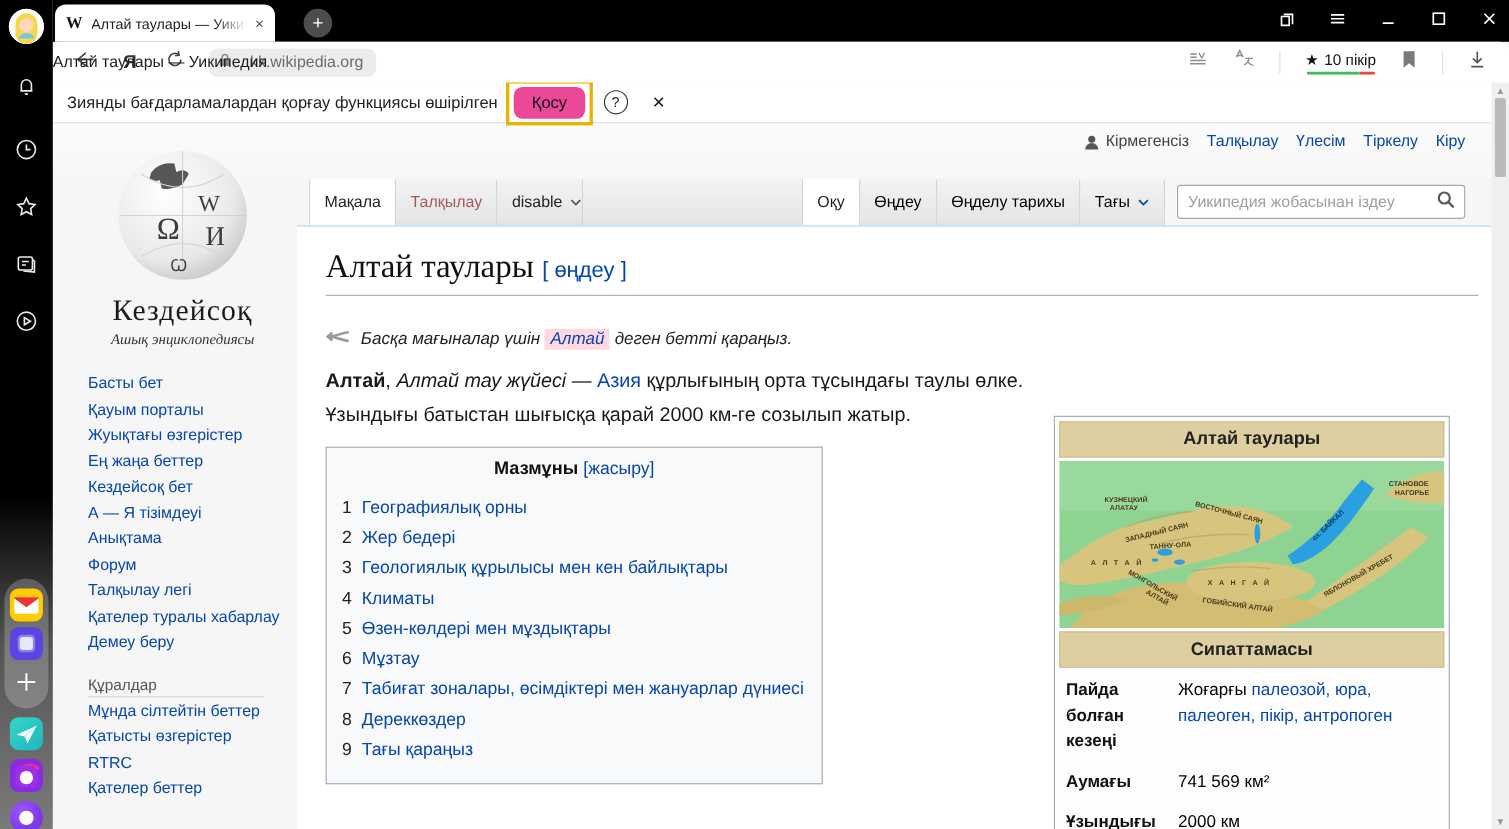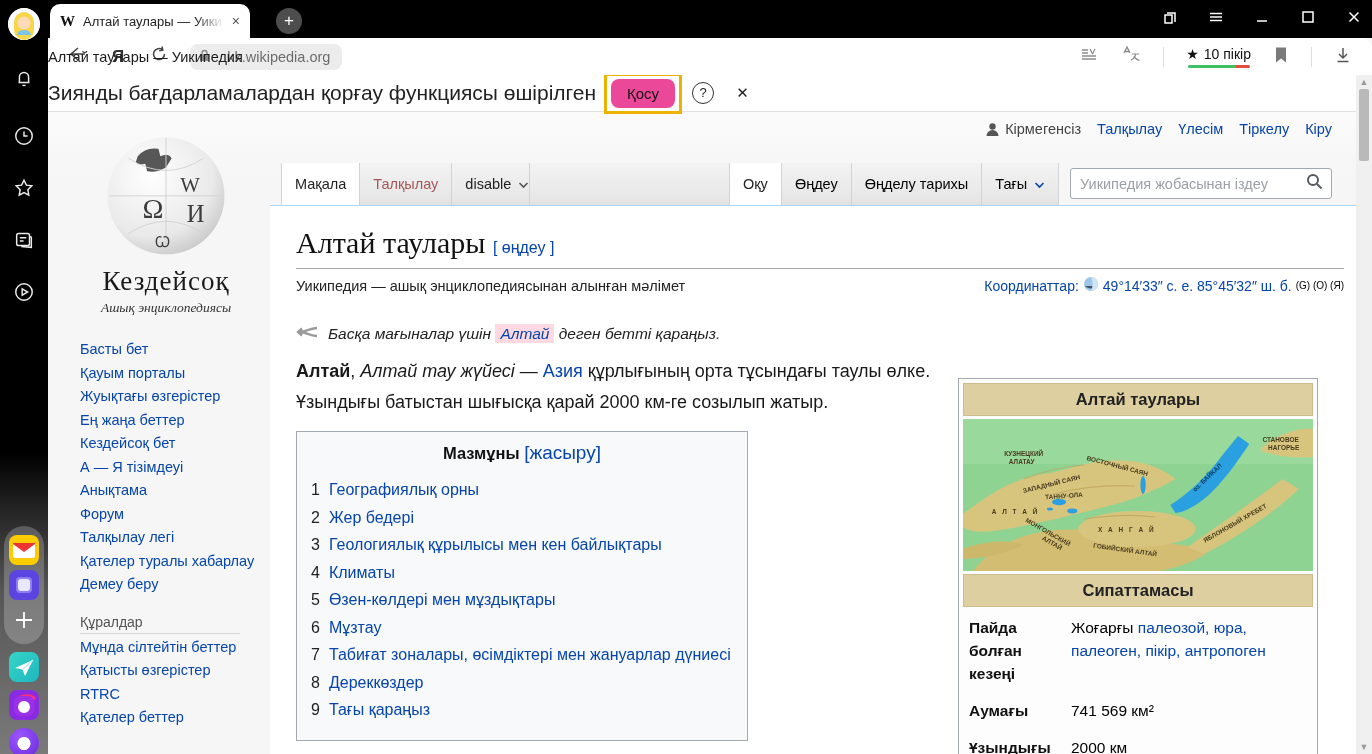--- a/index.html
+++ b/index.html
@@ -42,21 +42,21 @@
   #abar-right { margin-left:auto; display:flex; align-items:center; gap:22px; padding-right:20px; }
   #abar-right .sep { width:1px; height:20px; background:#ddd; }
   .gicon svg { width:20px; height:20px; stroke:#8c8c8c; fill:none; stroke-width:1.4; }
   #rating { display:flex; flex-direction:column; align-items:center; gap:3px; }
   #rating .r { font-size:14px; color:#111; display:flex; gap:5px; align-items:center; }
   #rating .bar { width:62px; height:3px; border-radius:2px; overflow:hidden; display:flex; }
   #rating .bar i { display:block; height:3px; }
 
   #notifybar { position:absolute; left:48px; top:75px; right:16px; height:37px; background:#fff;
     border-bottom:1px solid #e0e0e0; display:flex; align-items:center; z-index:19; }
-  #notifybar .msg { margin-left:0; font-size:21px; color:#222; }
+  #notifybar .msg { margin-left:13px; font-size:15px; color:#222; }
   #hl { border:3px solid #edb200; padding:3px 4px; margin-left:8px; }
   #enable-btn { background:#ec4899; border:none; border-radius:8px; font-size:15px; color:#111;
     padding:6px 16px; font-family:inherit; }
   #help-btn { width:22px; height:22px; border-radius:50%; border:1.6px solid #333; font-size:13px;
     color:#222; text-align:center; line-height:19px; margin-left:10px; }
   #notify-close { margin-left:22px; color:#222; font-size:15px; }
 
   
   #scrollbar { position:absolute; right:0; top:75px; width:16px; bottom:0; background:#f0f0f0; z-index:25; }
   #scrollbar .arr { width:16px; height:14px; color:#9a9a9a; font-size:9px; text-align:center; line-height:14px; }
@@ -98,35 +98,35 @@
     border:1px solid #a2a9b1; border-radius:3px; display:flex; align-items:center; }
   #searchbox input { border:none; outline:none; flex:1; font-size:14.5px; padding:0 6px 0 9px;
     font-family:inherit; color:#222; background:transparent; }
   #searchbox input::placeholder { color:#9aa0a6; }
   #searchbox .mag svg { width:17px; height:17px; stroke:#54595d; fill:none; stroke-width:2; margin-right:8px; }
 
   #content { position:absolute; left:222px; top:93px; right:0; bottom:0; background:#fff;
     border-top:1px solid #a7d7f9; }
   #heading { margin:20px 12px 0 26px; font-family:"Liberation Serif", serif; font-size:30px; color:#111;
     border-bottom:1px solid #a9a9a9; padding-bottom:8px; font-weight:normal; }
-  #heading .edit { font-size:16px; font-family:"Liberation Sans", sans-serif; }
+  #heading .edit { font-size:20px; font-family:"Liberation Sans", sans-serif; }
   #subrow { display:flex; justify-content:space-between; margin:7px 12px 0 26px; align-items:center; }
   #sitesub { font-size:14.5px; color:#222; }
   #coords { font-size:14px; display:flex; align-items:center; gap:4px; }
   #coords sup { font-size:10px; }
   #coords .globe2 svg { width:16px; height:16px; }
   #hatnote { margin:30px 0 0 26px; font-style:italic; font-size:15.5px; color:#222;
     display:flex; align-items:center; gap:10px; }
   #hatnote .hl-pink { background:#ffd9e1; padding:1px 5px; }
   #hatnote .hicon svg { width:22px; height:14px; stroke:#9a9a9a; fill:none; stroke-width:2.4; }
   #para { margin:13px 24px 0 26px; max-width:652px; font-size:18px; line-height:31px; color:#191919; }
   #toc { margin:13px 0 0 26px; width:452px; border:1px solid #a2a9b1; background:#f8f9fa; padding:10px 0 16px; }
   #toc .toctitle { text-align:center; font-size:16.5px; }
   #toc .toctitle b { color:#111; }
-  #toc .hide { font-size:19px;text-align:right; }
+  #toc .hide { font-size:16px;text-align:right; }
   #toc ul { list-style:none; margin:12px 0 0 14px; }
   #toc li { font-size:16px; line-height:27.5px; }
   #toc li .n { color:#222; margin-right:9px; }
 
   #infobox { position:absolute; top:172px; right:38px; width:360px; background:#fdfdfd;
     border:1px solid #a2a9b1; padding:4px; font-size:15.5px; }
   .ib-band { background:#ddcfa0; text-align:center; font-weight:bold; font-size:16.5px; color:#222;
     padding:6px 0; border:1px solid #cdbd8c; }
   #ibmap { display:block; width:100%; height:152px; margin:3px 0; }
   #ibtable { width:100%; border-collapse:collapse; margin-top:2px; }
@@ -401,34 +401,20 @@
               <path d="M11 11 l4.5 4.5"></path>
             </svg></span>
       </div>
     </div>
 
     <div id="content">
       <h1 id="heading">
         <span>Алтай таулары</span>
         <a class="edit">[ өңдеу ]</a>
       </h1>
-      <div id="subrow">
-        <span id="sitesub">Уикипедия — ашық энциклопедиясынан алынған мәлімет</span>
-        <span id="coords">
-          <a>Координаттар:</a>
-          <span class="globe2">
-            <svg viewBox="0 0 16 16">
-                <circle cx="8" cy="8" r="7" fill="#9ec7e8"></circle>
-                <path d="M2 10 a7 5 0 0 0 12 0 Z" fill="#46576b"></path>
-                <path d="M8 1 a7 7 0 0 1 0 14 a11 14 0 0 0 0 -14" fill="#cfe4f4"></path>
-              </svg></span>
-          <a>49°14′33″ с. е. 85°45′32″ ш. б.</a>
-          <sup>(G) (O) (Я)</sup>
-        </span>
-      </div>
       <div id="hatnote">
         <span class="hicon">
           <svg viewBox="0 0 22 14">
               <path d="M21 3 C14 3 12 7 2 7 M21 11 C14 11 12 7 2 7 M6 3.5 L2 7 L6 10.5"></path>
             </svg></span>
         <span><span>Басқа мағыналар үшін</span>
           <a class="hl-pink">Алтай</a>
           <span>деген бетті қараңыз.</span></span>
       </div>
       <p id="para"><b>Алтай</b><span>, </span><i>Алтай тау жүйесі</i><span> — </span><a>Азия</a><span> құрлығының орта тұсындағы таулы өлке. Ұзындығы батыстан шығысқа қарай 2000 км-ге созылып жатыр.</span></p>

